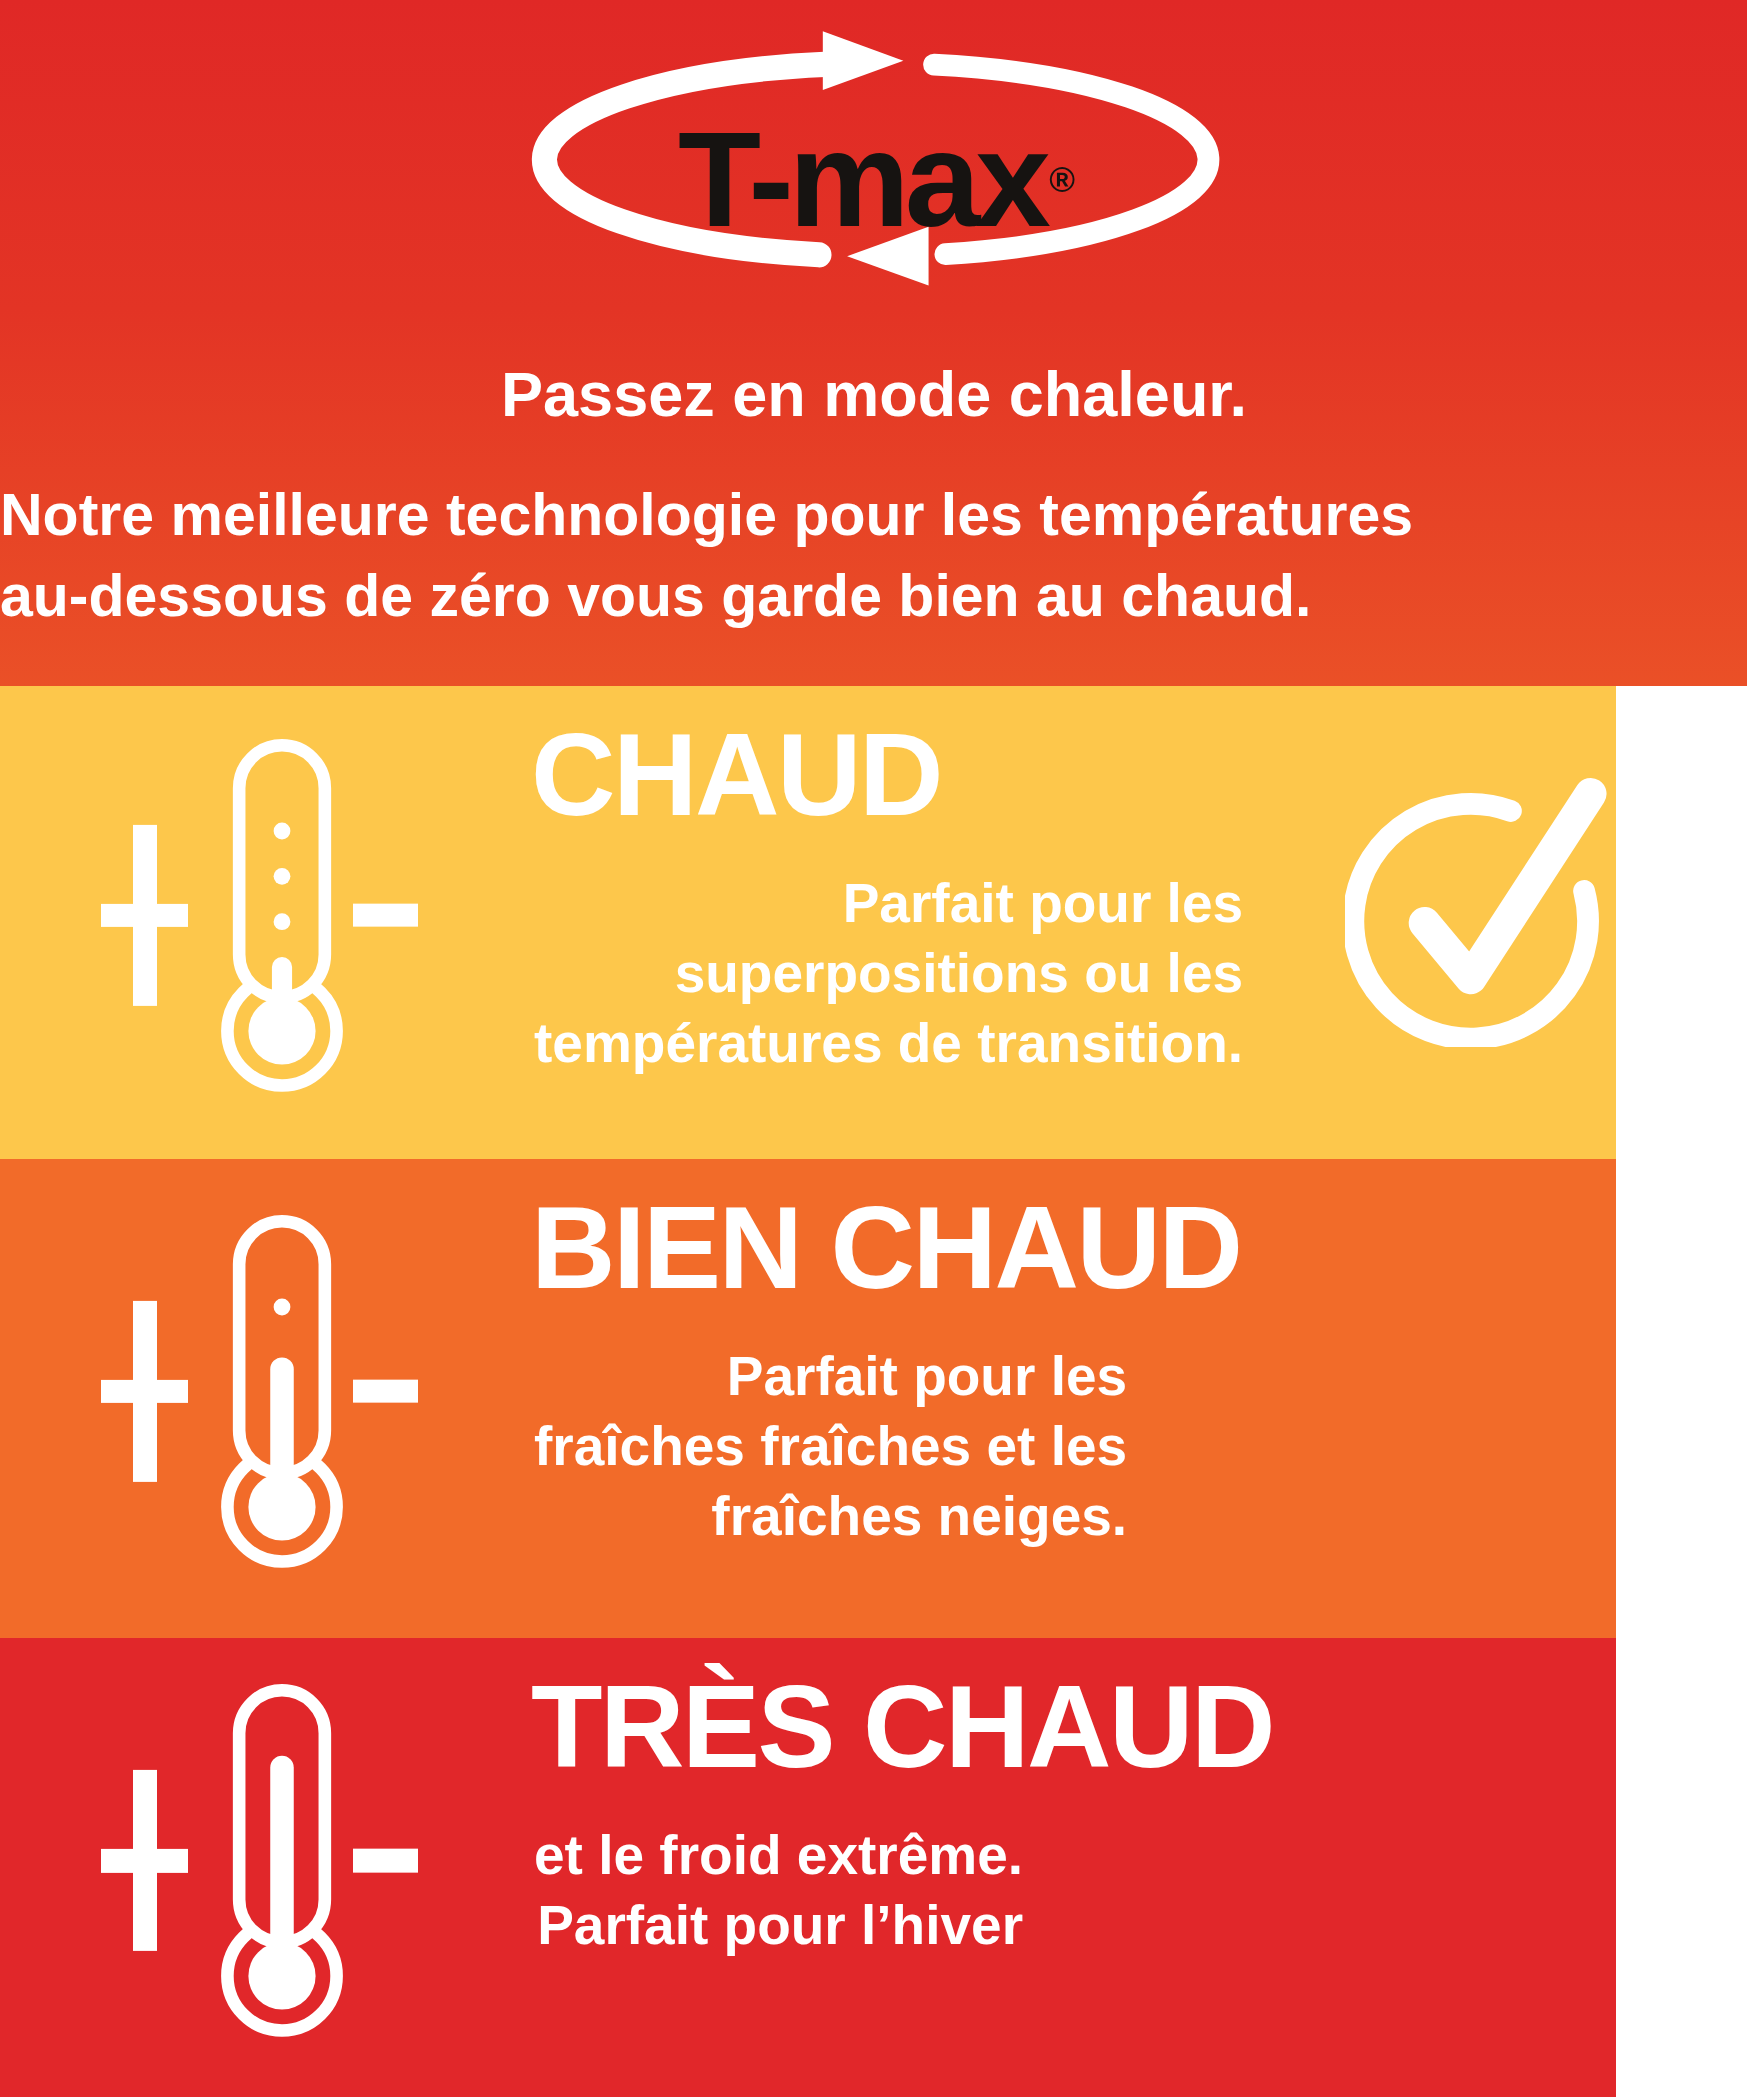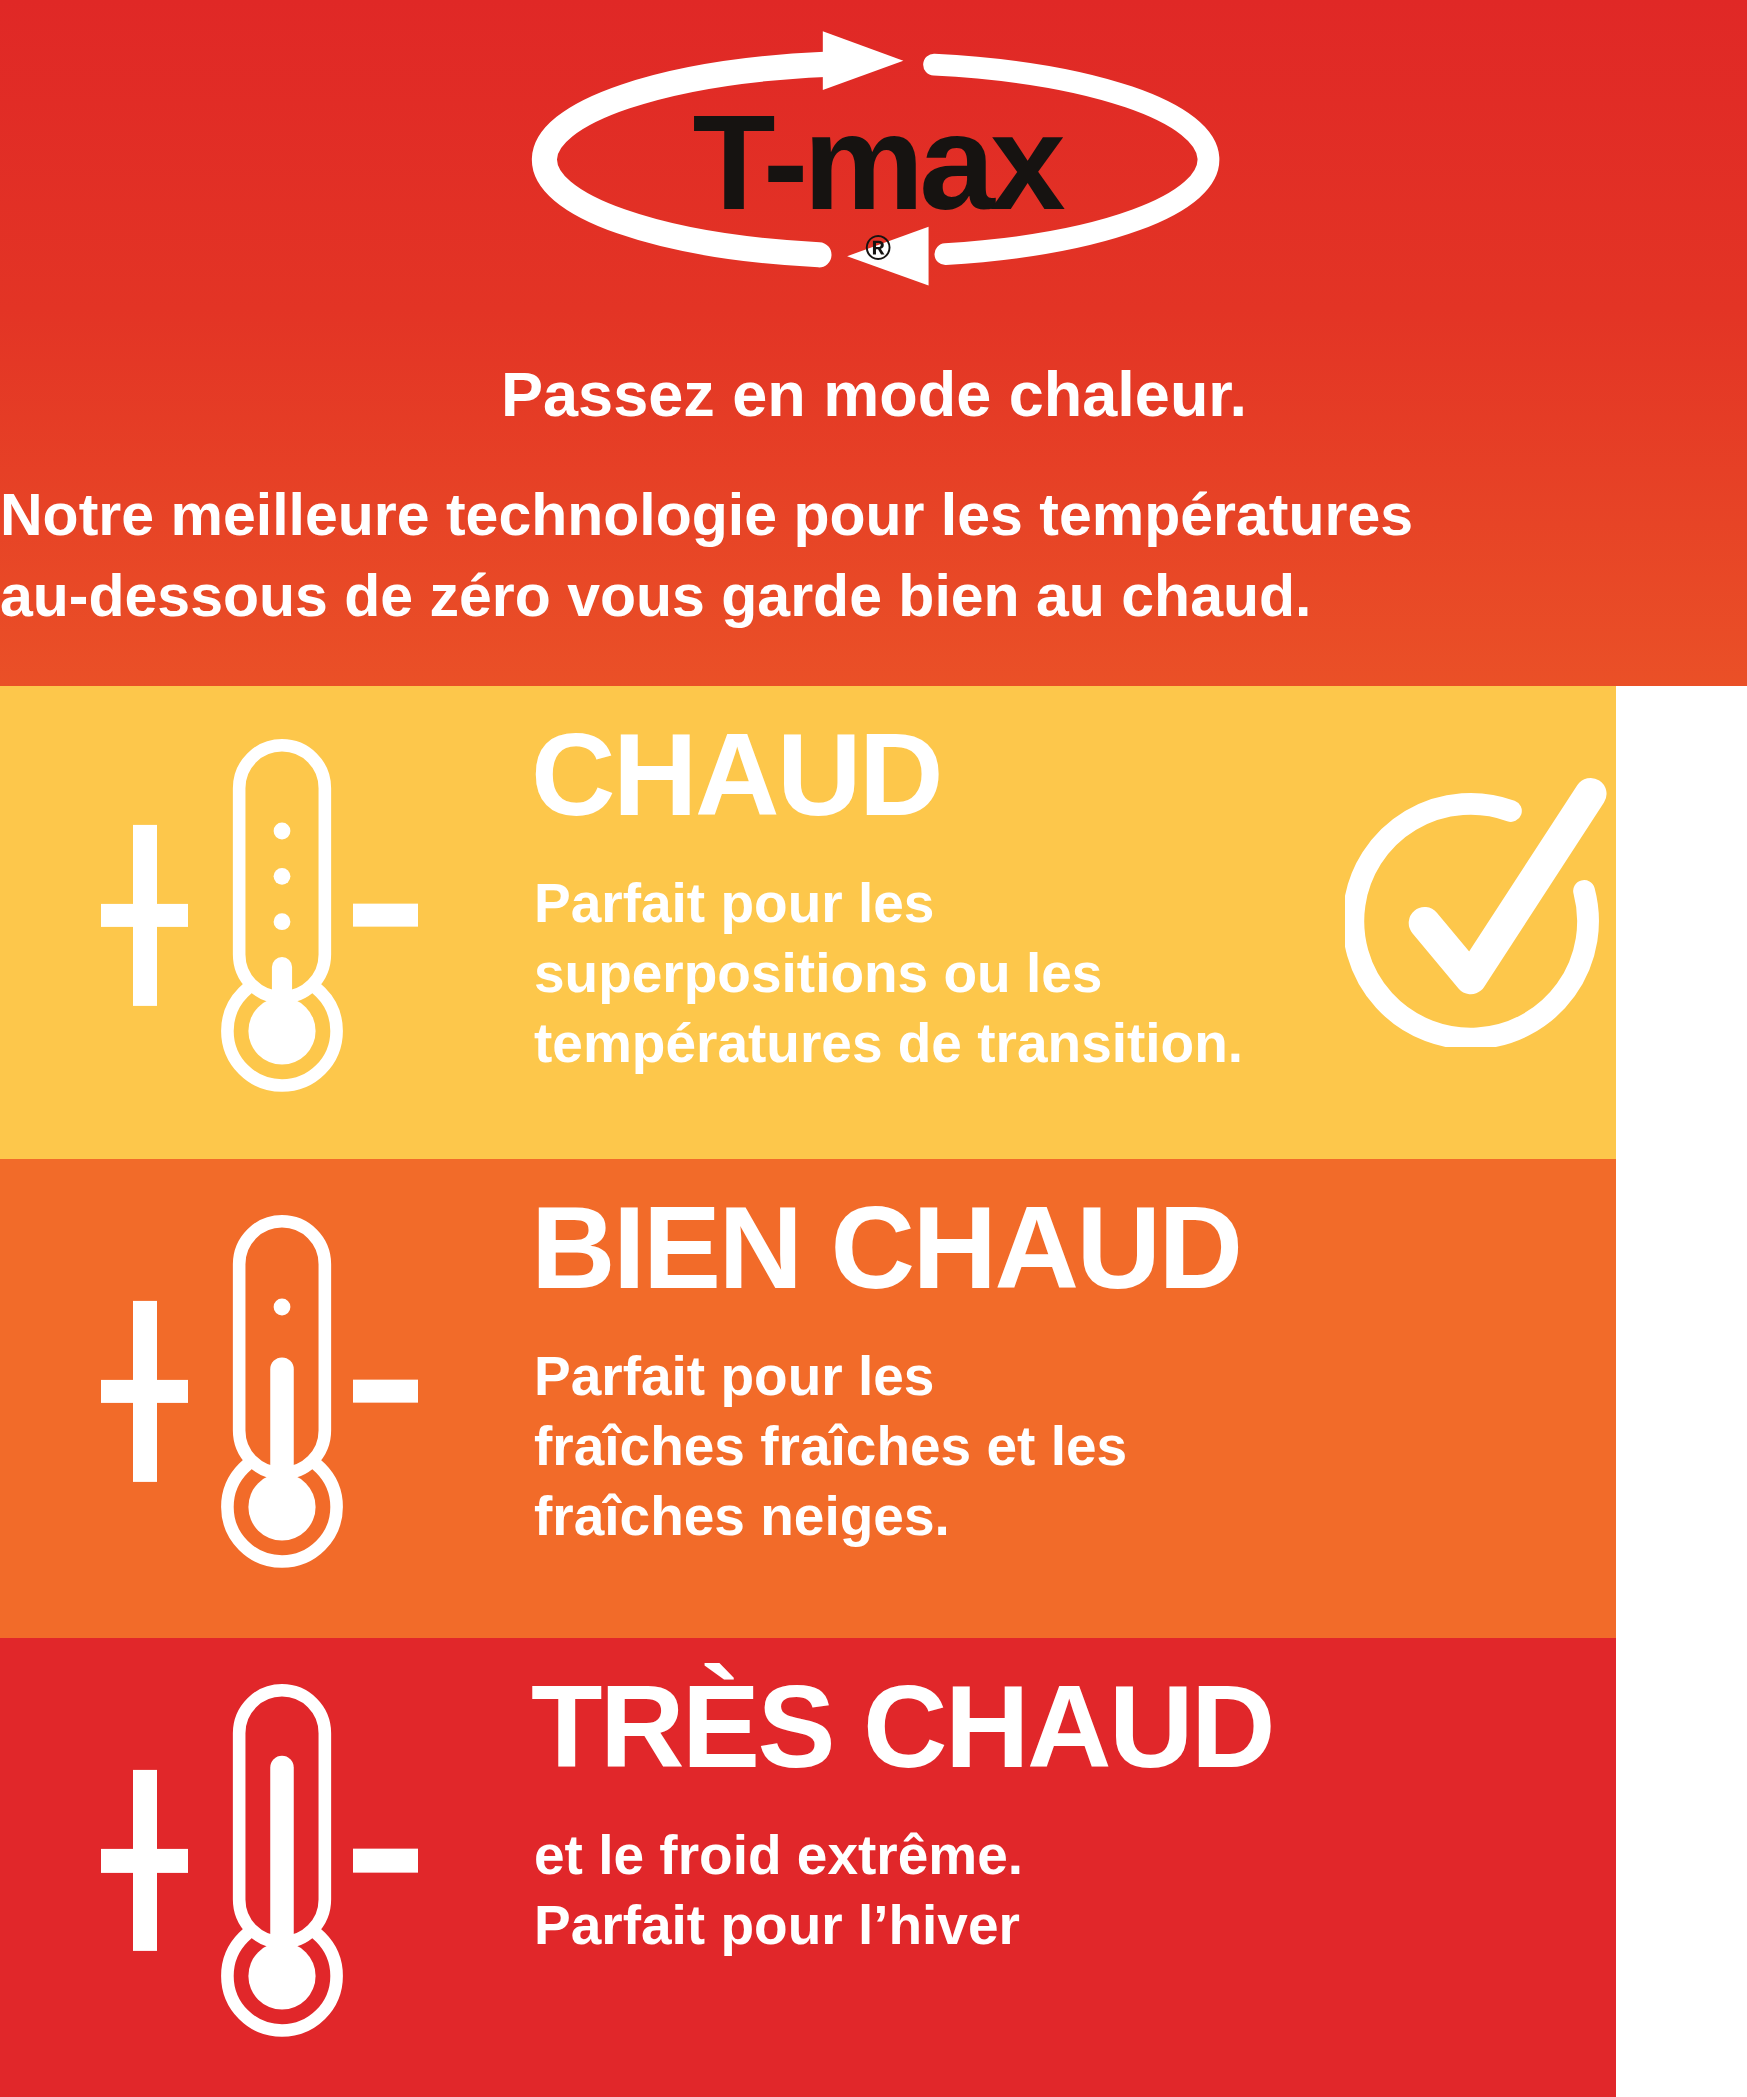--- a/index.html
+++ b/index.html
@@ -16,21 +16,21 @@
     position:absolute;left:0;top:0;width:1748px;height:686px;
     background:linear-gradient(180deg,#E02826 0%,#E33425 45%,#EA5027 100%);
   }
   .logo{position:absolute;left:524px;top:21px;width:705px;height:269px;}
   .logo svg{position:absolute;left:0;top:0;}
   .logo-text{
     position:absolute;left:0;top:0;width:705px;height:269px;
     display:flex;align-items:center;justify-content:center;
     padding-top:47px;box-sizing:border-box;
     font-size:136px;letter-spacing:-5px;color:#161311;
-    line-height:1;white-space:nowrap;flex-direction:column;
+    line-height:1;white-space:nowrap;
   }
   .logo-reg{font-size:35px;letter-spacing:0;vertical-align:32px;margin-left:3.4px;}
   .headline{
     position:absolute;left:0;top:357px;width:1748px;
     text-align:center;font-size:63px;line-height:1.2;letter-spacing:0px;
   }
   .subheadline{
     position:absolute;left:0;top:475px;width:1748px;
     text-align:left;font-size:59px;line-height:81px;
   }
@@ -38,21 +38,21 @@
   .band{position:absolute;left:0;width:1616px;}
   .band-0{top:686px;height:473px;background:#FDC74B;}
   .band-1{top:1159px;height:479px;background:#F26B29;}
   .band-2{top:1638px;height:460px;background:#E1272A;}
   .band-title{
     position:absolute;left:531px;top:30px;
     font-size:117px;line-height:1;letter-spacing:-2.5px;white-space:nowrap;
   }
   .band-desc{
     position:absolute;left:534px;top:182px;
-    font-size:55px;line-height:70px;letter-spacing:0;
+    font-size:55px;line-height:70px;letter-spacing:0;text-align:right;
   }
   
   .plus{
     position:absolute;left:101px;top:50%;
     transform:translateY(calc(-50% - 7.6px));
     width:87px;height:181px;
   }
   .plus .v{position:absolute;left:32px;top:0;bottom:0;width:23.5px;background:#fff;}
   .plus .h{position:absolute;left:0;right:0;top:79px;height:23.5px;background:#fff;}
   .minus{

